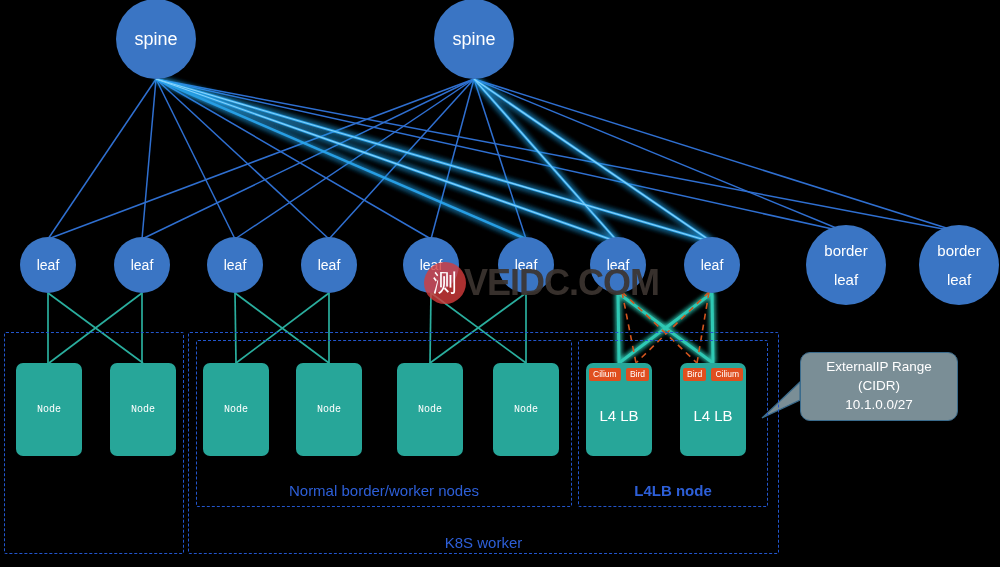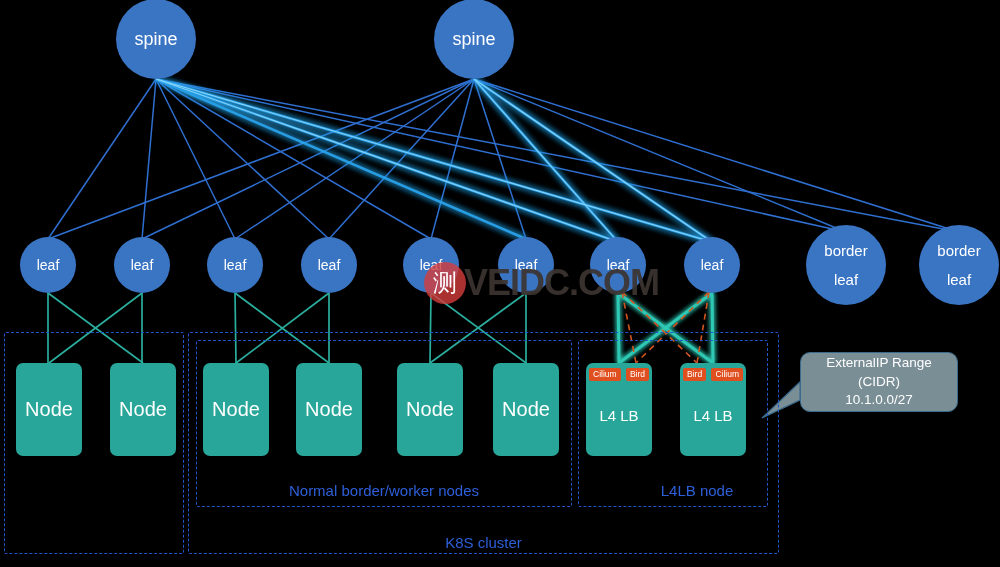--- a/index.html
+++ b/index.html
@@ -38,22 +38,23 @@
   .border-circle{ font-size: 15px; gap: 12px; }
 
   .k8s-node {
     position: absolute;
     background: #27A699;
     border-radius: 7px;
     color: #ffffff;
     display: flex;
     align-items: center;
     justify-content: center;
-    font-size: 20px;
-    box-sizing: border-box;
+    font-size: 10px;
+    box-sizing: border-box;
+    font-family: Liberation Mono, monospace;
   }
   .lb-node {
     position: absolute;
     background: #27A699;
     border-radius: 7px;
     box-sizing: border-box;
   }
   .lb-title {
     position: absolute;
     left: 0; right: 0;
@@ -291,24 +292,24 @@
     <span class="badge" style="right:3px; top:5px;">Bird</span>
     <span class="lb-title">L4 LB</span>
   </div>
   <div class="lb-node" style="left:680px; top:363px; width:66px; height:93px;">
     <span class="badge" style="left:3px; top:5px;">Bird</span>
     <span class="badge" style="right:3px; top:5px;">Cilium</span>
     <span class="lb-title">L4 LB</span>
   </div>
 
   <div class="zone-label" style="left:196px; top:480px; width:376px;">Normal border/worker nodes</div>
-  <div class="zone-label" style="left:602px; top:480px; width:190px;">L4LB node</div>
-  <div class="zone-label" style="left:188px; top:532px; width:591px;">K8S cluster</div>
-
-  <div class="callout" style="left:800px; top:352px; width:158px; height:60px;">
+  <div class="zone-label" style="left:578px; top:480px; width:190px;font-weight:bold;">L4LB node</div>
+  <div class="zone-label" style="left:188px; top:532px; width:591px;">K8S worker</div>
+
+  <div class="callout" style="left:800px; top:352px; width:158px; height:69px;">
     <div>ExternalIP Range</div>
     <div>(CIDR)</div>
     <div>10.1.0.0/27</div>
   </div>
 
   <div class="watermark" style="left:424px; top:262px;">
     <div class="wm-badge">测</div>
     <div class="wm-text">VEIDC.COM</div>
   </div>
 

